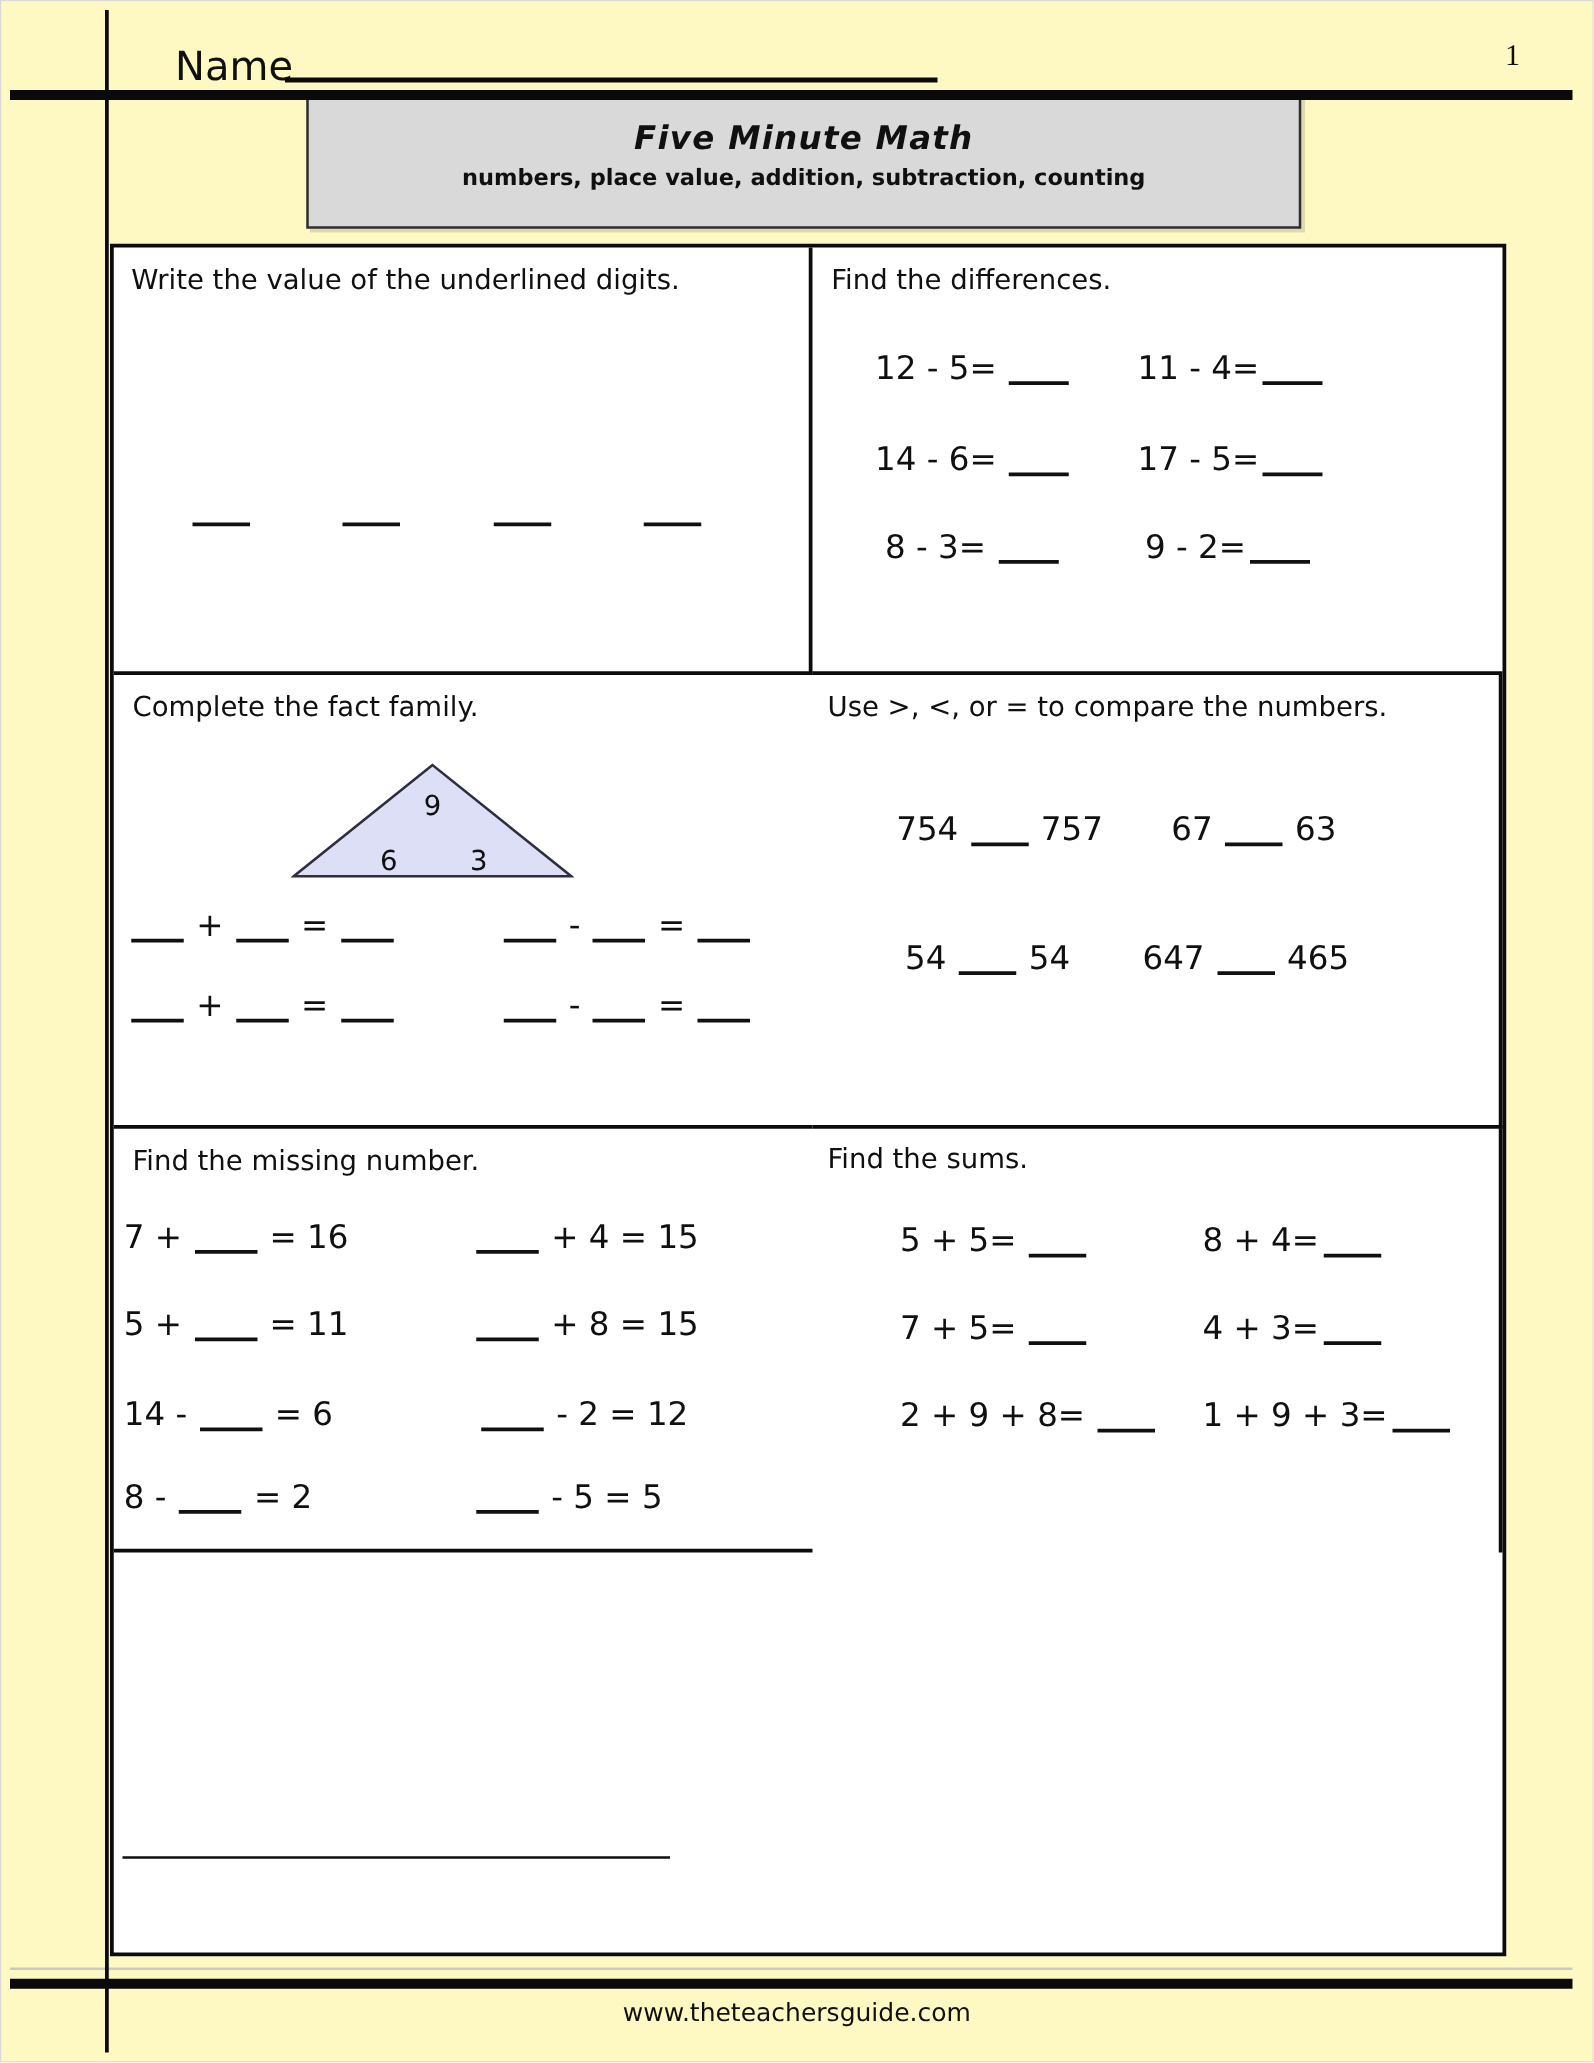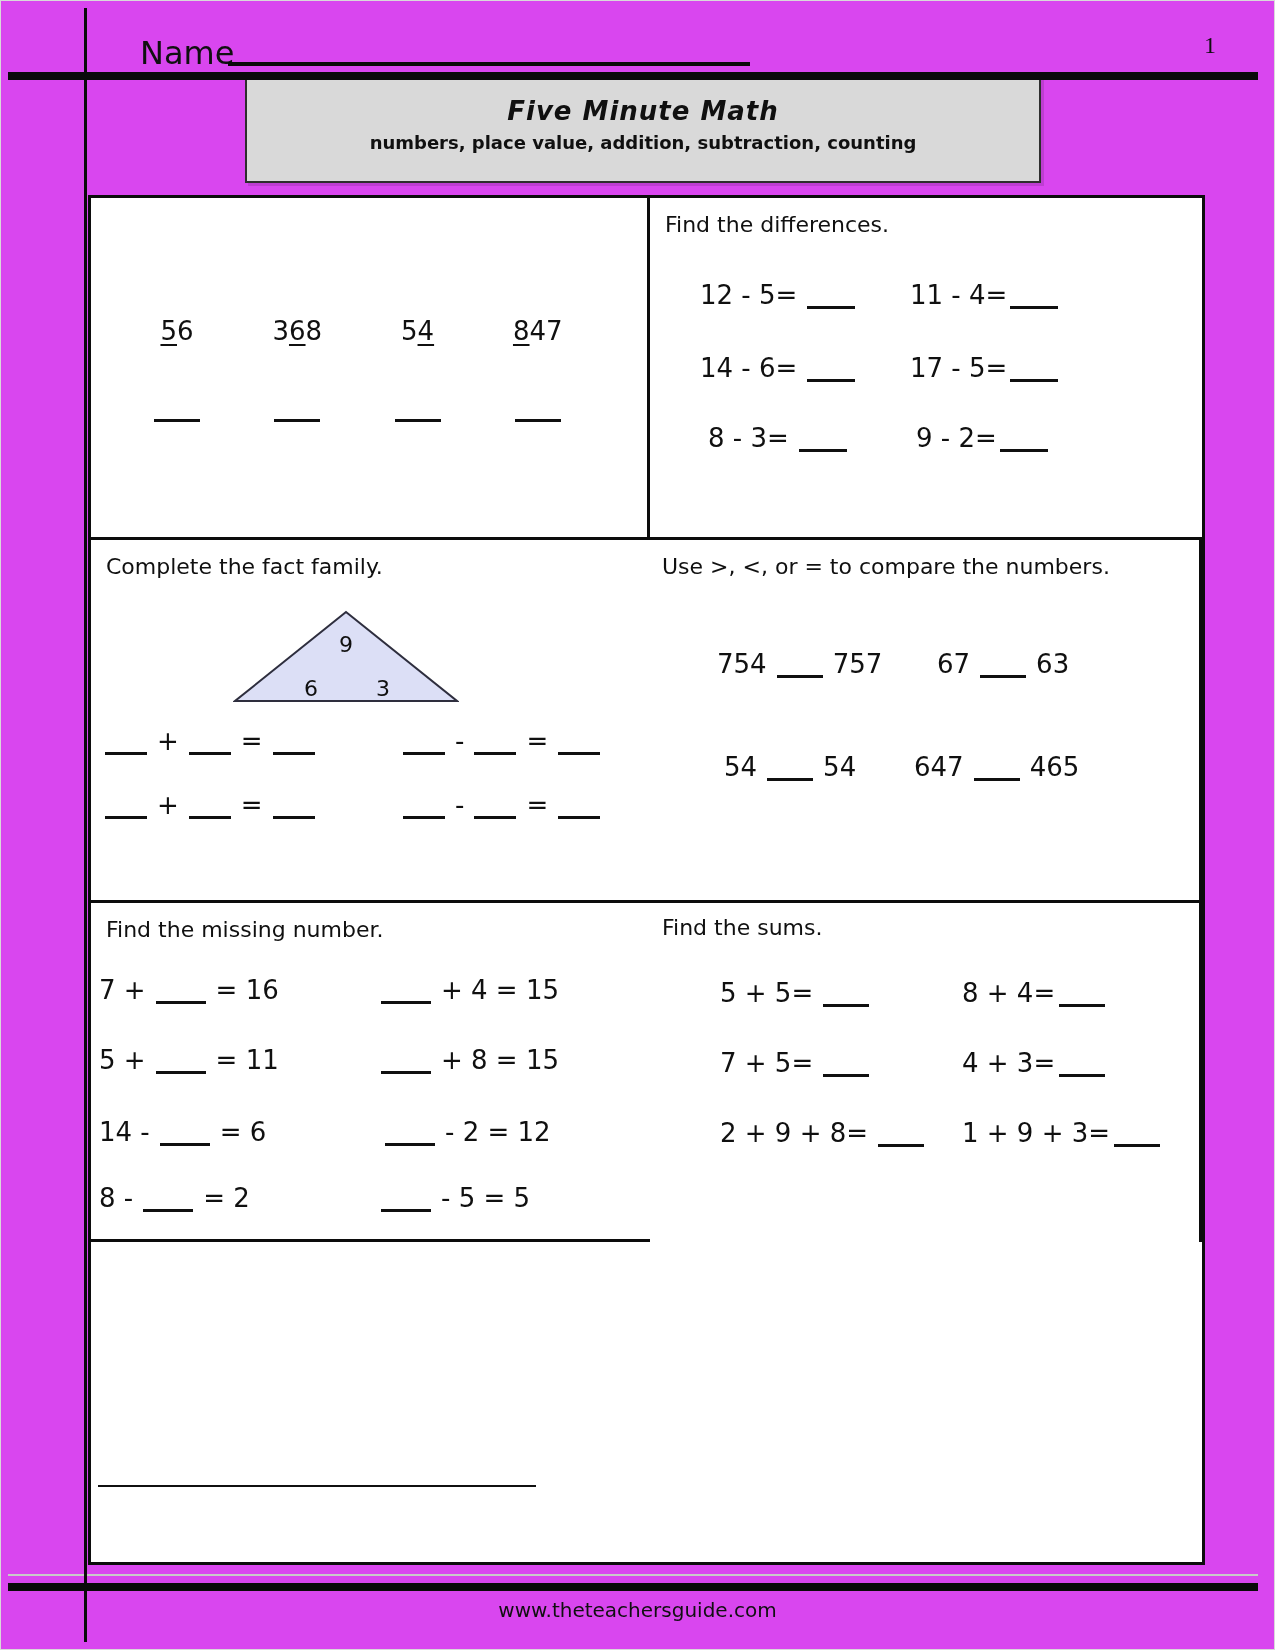--- a/index.html
+++ b/index.html
@@ -1,16 +1,16 @@
 <!DOCTYPE html>
 <html><head>
 <meta charset="utf-8">
 <style>
   html,body{margin:0;padding:0;background:#fff;}
-  .page{position:relative;width:1275px;height:1650px;background:#d946ef;overflow:hidden;
+  .page{position:relative;width:1275px;height:1650px;background:#fef9c3;overflow:hidden;
         font-family:"DejaVu Sans","Liberation Sans",sans-serif;color:#101010;
         box-shadow:inset 0 0 0 1px #d9d9d9;}
   .abs{position:absolute;}
   .rule{position:absolute;left:8px;width:1250px;height:8px;background:#0a0a0a;z-index:3;}
   .vline{position:absolute;left:84px;top:8px;width:3px;height:1634px;background:#0a0a0a;z-index:2;}
   .thin-gray{position:absolute;left:8px;width:1250px;height:2px;background:#c9c9c9;}
   .name-label{position:absolute;left:140px;top:34px;font-size:32px;}
   .name-line{position:absolute;left:228px;top:62px;width:522px;height:4px;background:#0a0a0a;}
   .page-number{position:absolute;left:1204px;top:32px;font-size:24px;
         font-family:"Liberation Serif","DejaVu Serif",serif;}
@@ -52,26 +52,21 @@
   <div class="rule" style="top:72px"></div>
 
   <div class="header-box">
     <div class="title">Five Minute Math</div>
     <div class="subtitle">numbers, place value, addition, subtraction, counting</div>
   </div>
 
   <div class="grid">
 
     <div class="cell">
-      <div class="row" style="top:118px;padding-left:34px">
-        <span class="slot"><span></span><span class="u">5</span><span>6</span></span>
-        <span class="slot"><span>3</span><span class="u">6</span><span>8</span></span>
-        <span class="slot"><span>5</span><span class="u">4</span><span></span></span>
-        <span class="slot"><span></span><span class="u">8</span><span>47</span></span>
-      </div>
+      <div class="h abs" style="left:14px;top:14px">Write the value of the underlined digits.</div>
       <div class="row" style="top:200px;padding-left:34px">
         <span class="slot"><span class="blank-c"></span></span>
         <span class="slot"><span class="blank-c"></span></span>
         <span class="slot"><span class="blank-c"></span></span>
         <span class="slot"><span class="blank-c"></span></span>
       </div>
     </div>
 
     <div class="cell lc">
       <div class="h abs" style="left:15px;top:14px">Find the differences.</div>

